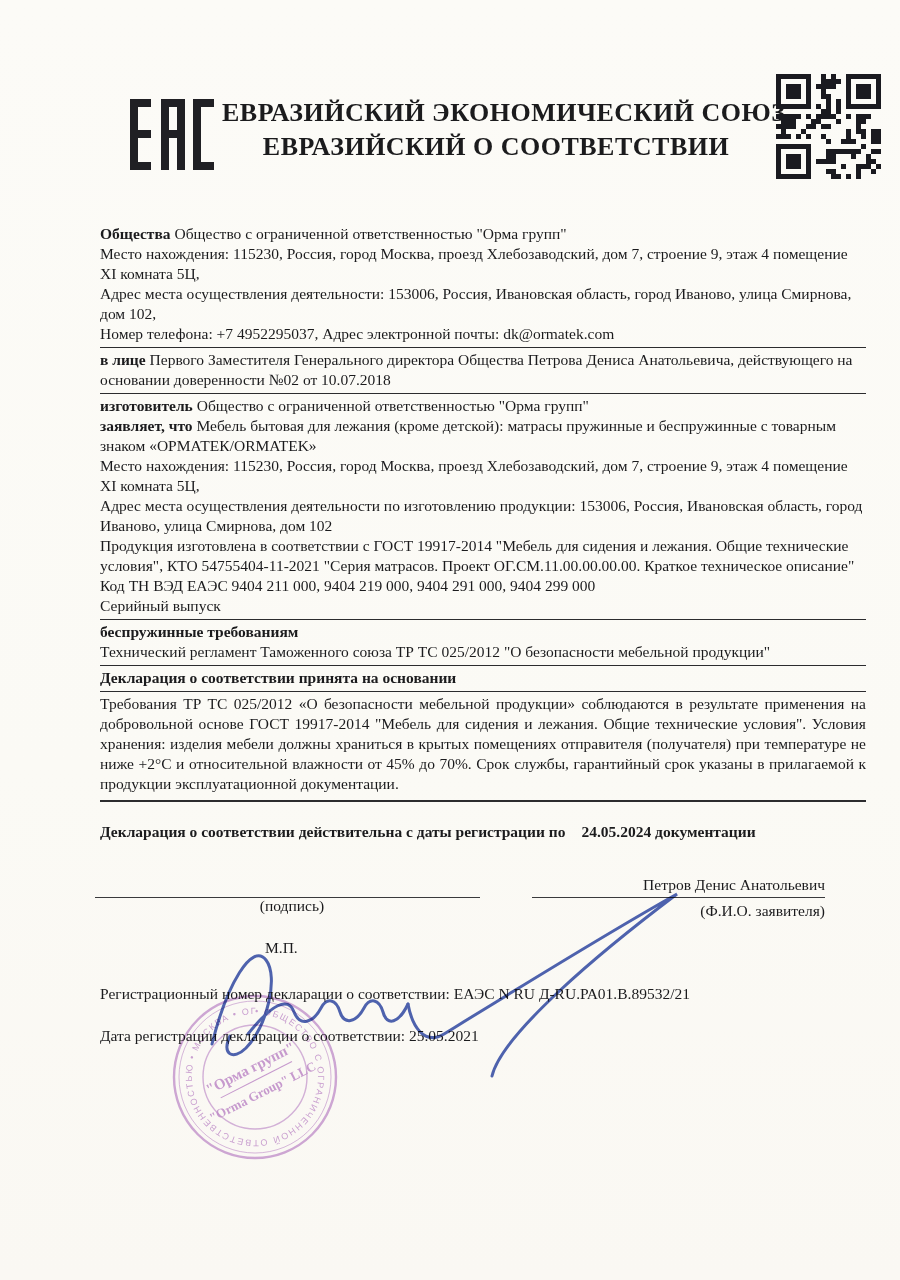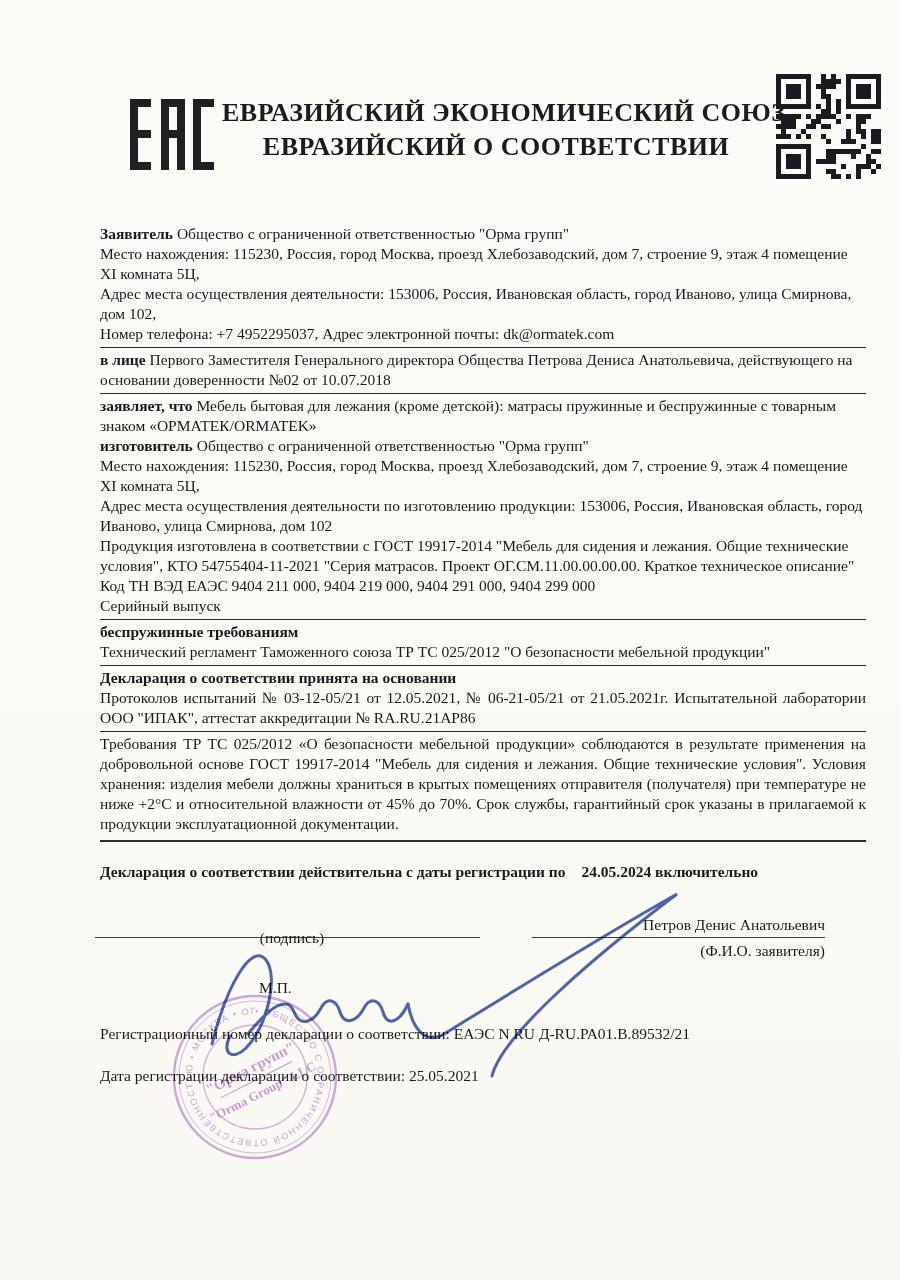--- a/index.html
+++ b/index.html
@@ -25,25 +25,25 @@
   b { font-weight:bold; }
   .rule { border:none; border-top:1.6px solid #2c2c2e; margin:3px 0 2px 0; height:0; }
   .rule.thick { border-top-width:2.2px; margin-top:6px; }
   .just { text-align:justify; }
   .gap-top { margin-top:20px !important; }
   .validity { margin-top:20px !important; font-weight:bold; }
   .validity .date { margin-left:16px; }
   
   .sig-area { position:relative; height:128px; margin-top:8px; }
   .sig-line-left { position:absolute; left:-5px; top:47px; width:385px; border-top:1.8px solid #3a3a3c; }
-  .sig-caption { position:absolute; left:132px; top:38px; width:120px; text-align:center; }
+  .sig-caption { position:absolute; left:132px; top:46px; width:120px; text-align:center; }
   .fio-name { position:absolute; left:432px; top:25px; width:293px; text-align:right; }
   .sig-line-right { position:absolute; left:432px; top:47px; width:293px; border-top:1.8px solid #3a3a3c; }
   .fio-caption { position:absolute; left:432px; top:51px; width:293px; text-align:right;font-family:Liberation Serif, serif; }
-  .mp { position:absolute; left:159px; top:88px; }
+  .mp { position:absolute; left:165px; top:88px; }
   .reg-line { font-weight:normal; margin-top:6px !important; }
   .reg-date { font-weight:normal; margin-top:22px !important; }
   
   .stamp { position:absolute; left:170px; top:992px; width:170px; height:170px;
     mix-blend-mode:multiply; opacity:0.85; }
   .signature { position:absolute; left:172px; top:884px; width:545px; height:195px;
     mix-blend-mode:multiply; }
 </style>
 </head>
 <body>
@@ -281,57 +281,56 @@
         <rect x="30" y="100" width="5" height="5"></rect>
         <rect x="55" y="100" width="5" height="5"></rect>
         <rect x="60" y="100" width="5" height="5"></rect>
         <rect x="70" y="100" width="5" height="5"></rect>
         <rect x="80" y="100" width="5" height="5"></rect>
       </svg>
   </div>
 
   <div class="content">
 
-    <p><b>Заявитель</b><span> Общество с ограниченной ответственностью "Орма групп"</span></p>
+    <p><b>Общества</b><span> Общество с ограниченной ответственностью "Орма групп"</span></p>
     <p>Место нахождения: 115230, Россия, город Москва, проезд Хлебозаводский, дом 7, строение 9, этаж 4 помещение XI комната 5Ц,</p>
     <p>Адрес места осуществления деятельности: 153006, Россия, Ивановская область, город Иваново, улица Смирнова, дом 102,</p>
     <p>Номер телефона: +7 4952295037, Адрес электронной почты: dk@ormatek.com</p>
 
     <div class="rule"></div>
 
     <p><b>в лице</b><span> Первого Заместителя Генерального директора Общества Петрова Дениса Анатольевича, действующего на основании доверенности №02 от 10.07.2018</span></p>
 
     <div class="rule"></div>
 
+    <p><b>изготовитель</b><span> Общество с ограниченной ответственностью "Орма групп"</span></p>
     <p><b>заявляет, что</b><span> Мебель бытовая для лежания (кроме детской): матрасы пружинные и беспружинные с товарным знаком «ОРМАТЕК/ORMATEK»</span></p>
-    <p><b>изготовитель</b><span> Общество с ограниченной ответственностью "Орма групп"</span></p>
     <p>Место нахождения: 115230, Россия, город Москва, проезд Хлебозаводский, дом 7, строение 9, этаж 4 помещение XI комната 5Ц,</p>
     <p>Адрес места осуществления деятельности по изготовлению продукции: 153006, Россия, Ивановская область, город Иваново, улица Смирнова, дом 102</p>
     <p>Продукция изготовлена в соответствии с ГОСТ 19917-2014 "Мебель для сидения и лежания. Общие технические условия", КТО 54755404-11-2021 "Серия  матрасов. Проект ОГ.СМ.11.00.00.00.00. Краткое техническое описание"</p>
     <p>Код ТН ВЭД ЕАЭС 9404 211 000, 9404 219 000, 9404 291 000, 9404 299 000</p>
     <p>Серийный выпуск</p>
 
     <div class="rule"></div>
 
     <p><b>беспружинные требованиям</b></p>
     <p class="just">Технический регламент Таможенного союза ТР ТС 025/2012 "О безопасности мебельной продукции"</p>
 
     <div class="rule"></div>
 
     <p><b>Декларация о соответствии принята на основании</b></p>
-    <p class="just">Протоколов испытаний № 03-12-05/21 от 12.05.2021, № 06-21-05/21  от 21.05.2021г. Испытательной лаборатории ООО "ИПАК", аттестат аккредитации № RA.RU.21АР86</p>
 
     <div class="rule"></div>
 
     <p class="just">Требования ТР ТС 025/2012 «О безопасности мебельной продукции» соблюдаются в результате применения на добровольной основе ГОСТ 19917-2014 "Мебель для сидения и лежания. Общие технические условия". Условия хранения: изделия мебели должны храниться в крытых помещениях отправителя (получателя) при температуре не ниже +2°С и относительной влажности от 45% до 70%. Срок службы, гарантийный срок указаны в прилагаемой к продукции эксплуатационной документации.</p>
 
     <div class="rule thick"></div>
 
     <p class="validity">
-      <span>Декларация о соответствии действительна с даты регистрации по</span><span class="date">24.05.2024</span><span> включительно</span>
+      <span>Декларация о соответствии действительна с даты регистрации по</span><span class="date">24.05.2024</span><span> документации</span>
     </p>
 
     <div class="sig-area">
       <div class="sig-line-left"></div>
       <div class="sig-caption">(подпись)</div>
       <div class="fio-name">Петров Денис Анатольевич</div>
       <div class="sig-line-right"></div>
       <div class="fio-caption">(Ф.И.О. заявителя)</div>
       <div class="mp">М.П.</div>
     </div>

